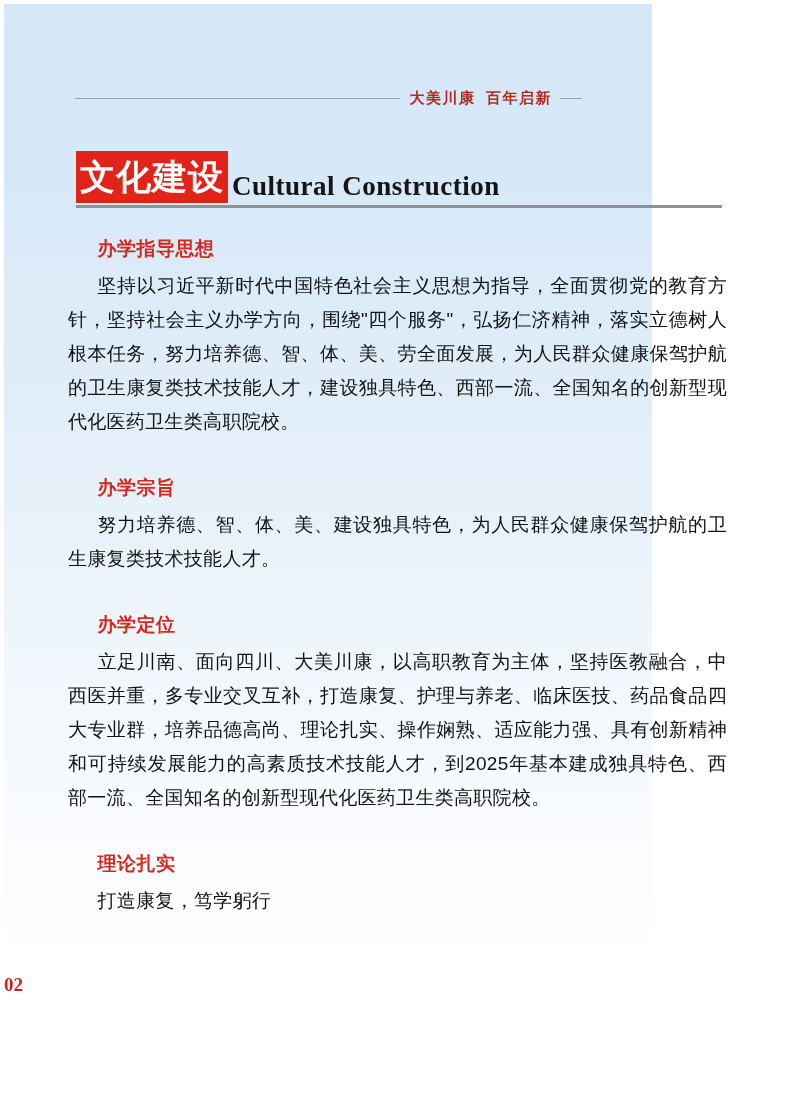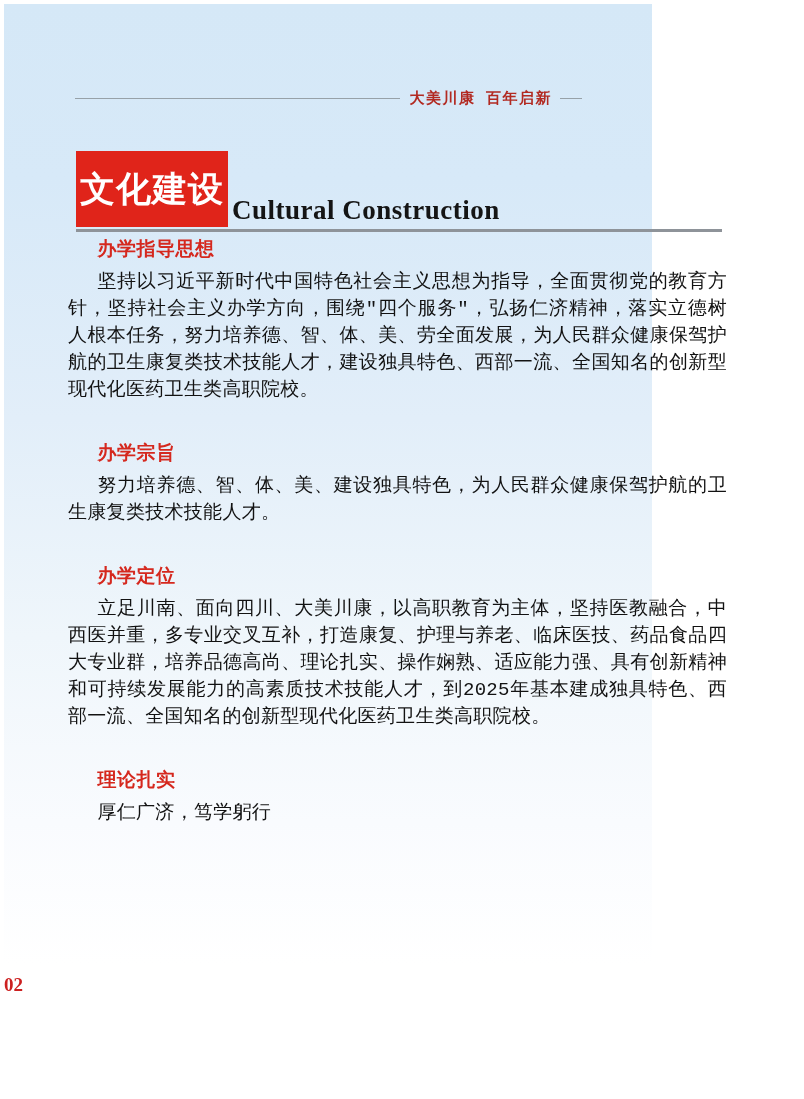--- a/index.html
+++ b/index.html
@@ -44,21 +44,21 @@
   .title-row { display: flex; align-items: flex-end; }
   .title-cn {
     display: inline-block;
     background: #e0241a;
     color: #ffffff;
     font-family: "Liberation Sans", "DejaVu Sans", sans-serif;
     font-weight: bold;
     font-size: 35px;
     line-height: 44px;
     height: 44px;
-    padding: 16px 4px;
+    padding: 4px 4px;
     letter-spacing: 1px;
   }
   .title-en {
     font-family: "Liberation Serif", "DejaVu Serif", serif;
     font-weight: bold;
     font-size: 27px;
     line-height: 1;
     color: #151515;
     margin-left: 4px;
     padding-bottom: 3px;
@@ -79,23 +79,23 @@
   .section h2 {
     font-family: "Liberation Sans", "DejaVu Sans", sans-serif;
     color: #d5281e;
     font-size: 19px;
     font-weight: bold;
     margin: 36px 0 7px 0;
     text-indent: 1.55em;
     letter-spacing: 0.5px;
   }
   .section p {
-    font-family: Liberation Mono, monospace;
+    font-family: Liberation Sans, sans-serif;
     font-size: 19px;
-    line-height: 27px;
+    line-height: 34px;
     color: #121212;
     margin: 0;
     text-indent: 1.55em;
     text-align: justify;
     letter-spacing: 0.3px;
   }
 
   
   .page-num {
     position: absolute;
@@ -141,21 +141,21 @@
 
 
       <div class="section">
         <h2>办学定位</h2>
         <p>立足川南、面向四川、大美川康，以高职教育为主体，坚持医教融合，中西医并重，多专业交叉互补，打造康复、护理与养老、临床医技、药品食品四大专业群，培养品德高尚、理论扎实、操作娴熟、适应能力强、具有创新精神和可持续发展能力的高素质技术技能人才，到2025年基本建成独具特色、西部一流、全国知名的创新型现代化医药卫生类高职院校。</p>
       </div>
 
 
       <div class="section">
         <h2>理论扎实</h2>
-        <p>厚仁广济，笃学躬行</p>
+        <p>打造康复，笃学躬行</p>
       </div>
 
     </div>
 
     <div class="page-num">02</div>
 
   </div>
 </div>
 
 </body></html>

